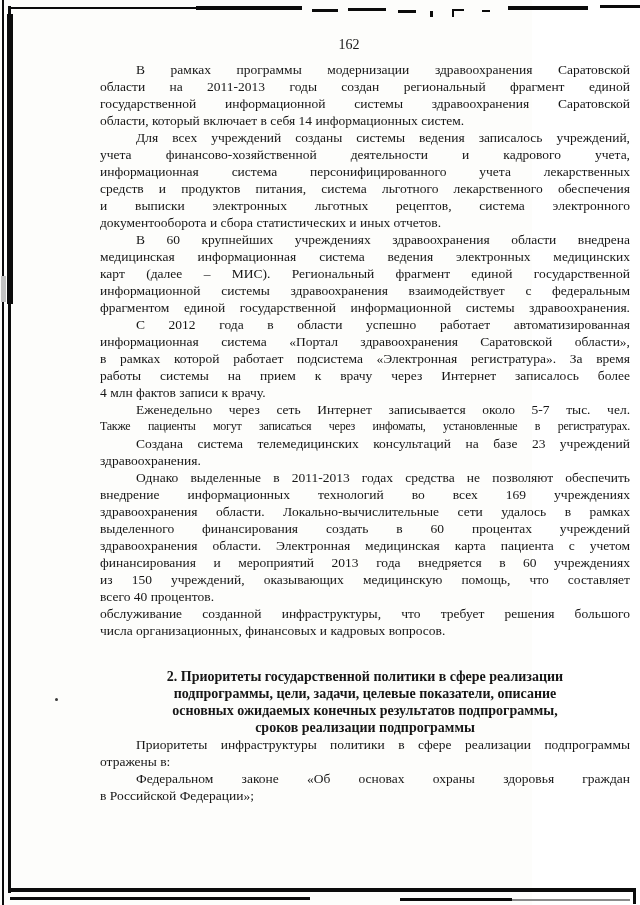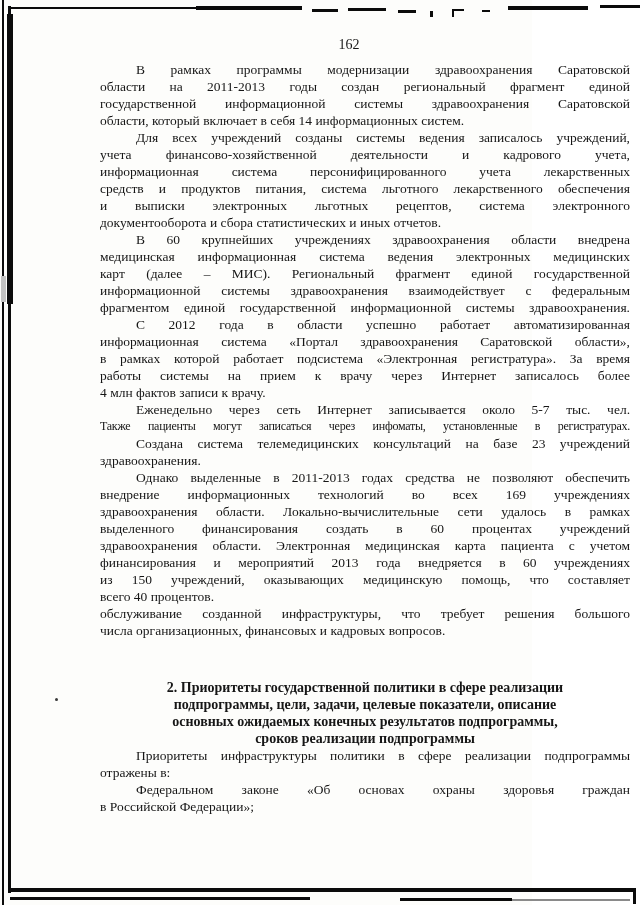--- a/index.html
+++ b/index.html
@@ -26,21 +26,21 @@
     left:100px;top:36px;width:530px;
   }
   .page-number{
     height:17px;line-height:17px;
     text-align:center;
     font-size:14px;
     margin-bottom:8px;
     transform:translateX(-16px);
   }
   .para{margin:0;}
-  .para.heading{margin-top:40px;}
+  .para.heading{margin-top:29px;}
   .line{
     height:17px;line-height:17px;
     font-size:13.5px;
     text-align:justify;
     text-align-last:justify;
     overflow:hidden;
     white-space:nowrap;
   }
   .line.indent{padding-left:36px;}
   .line.lastline{text-align-last:left;}

